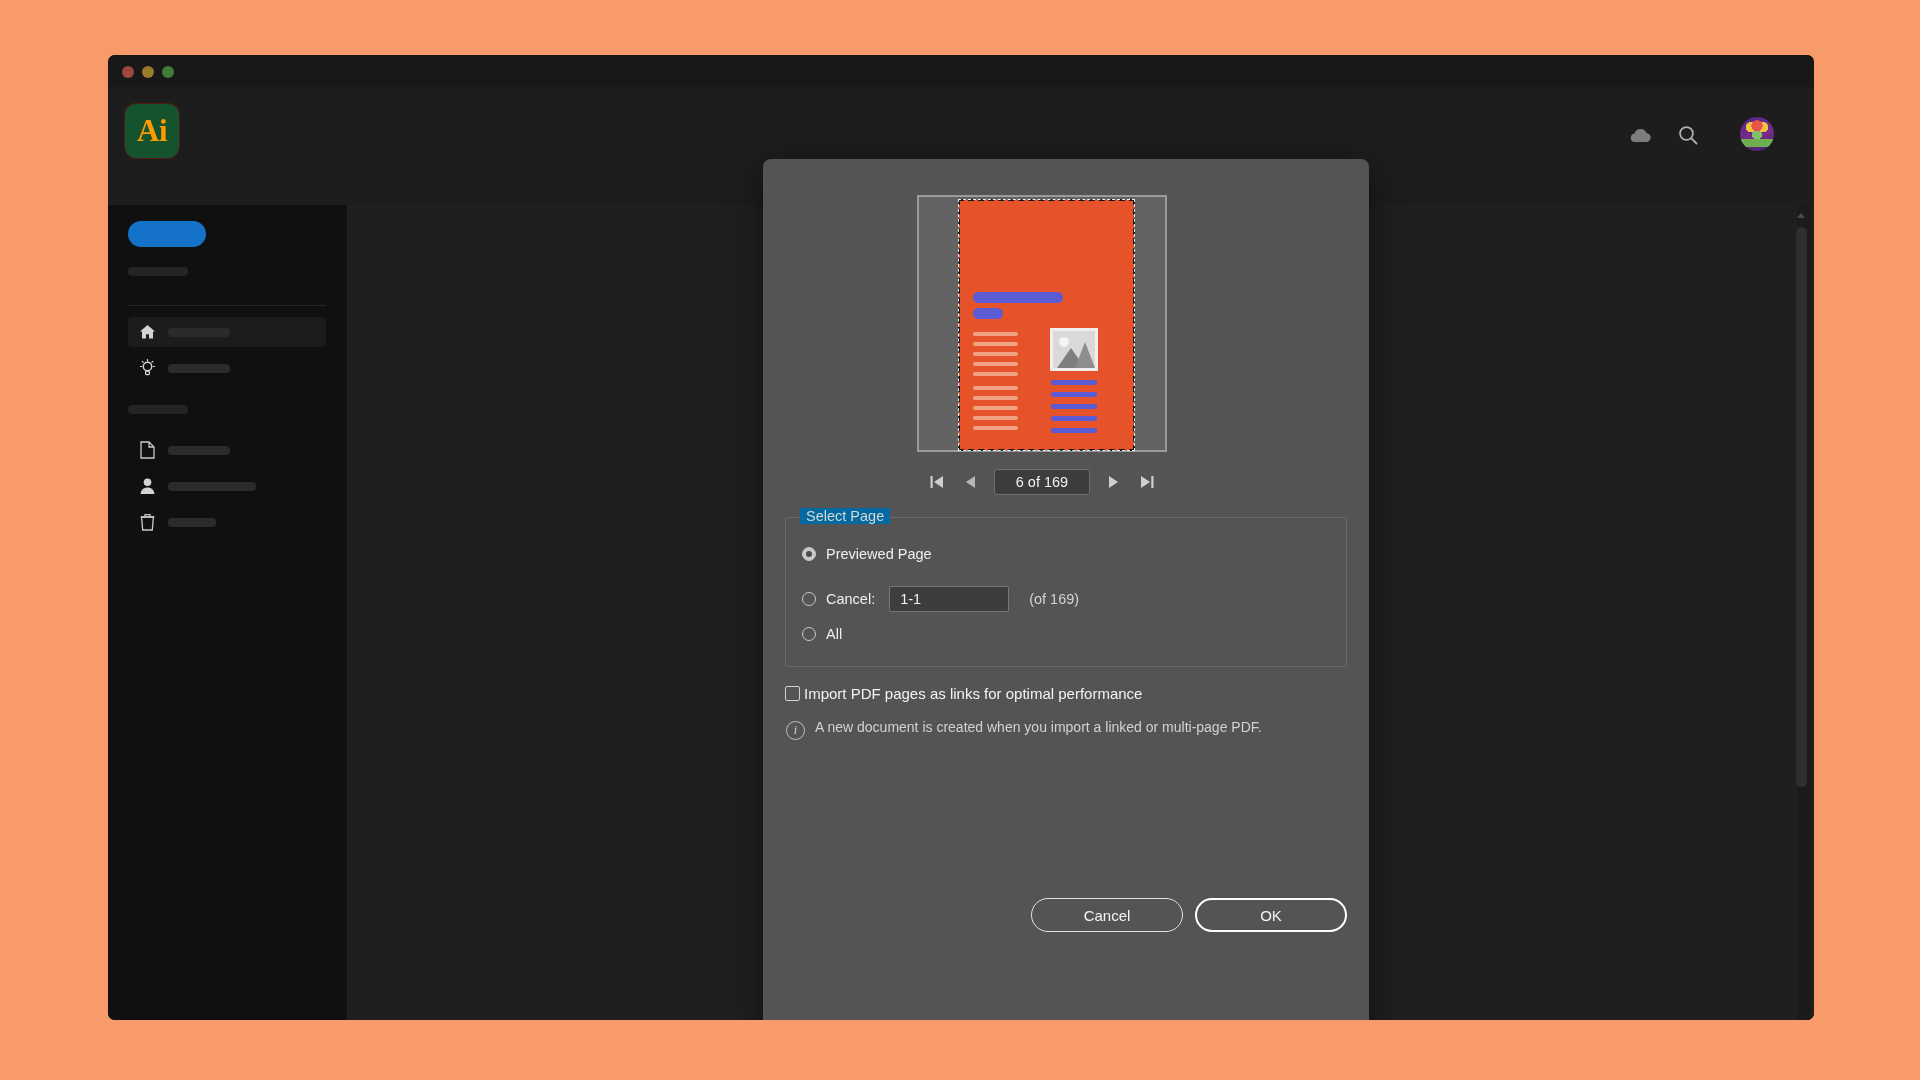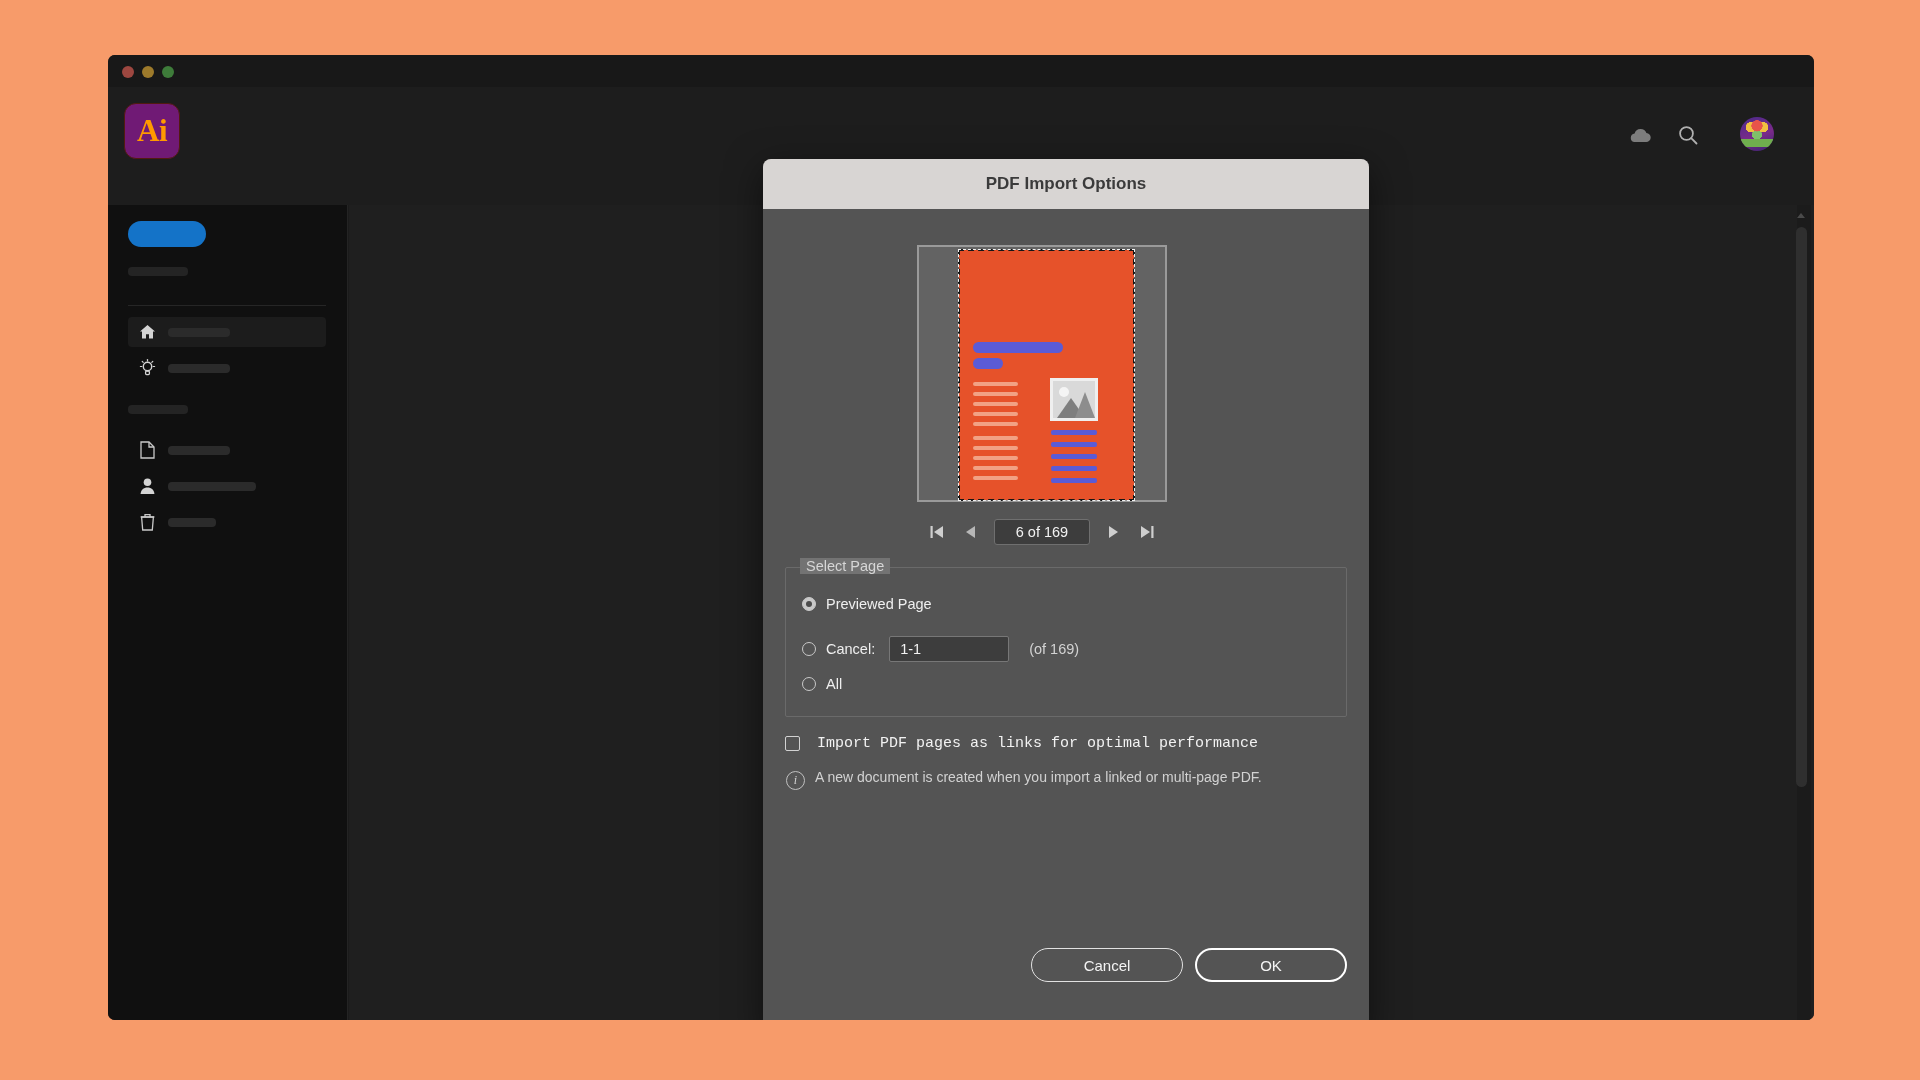--- a/index.html
+++ b/index.html
@@ -36,21 +36,21 @@
 
   
   #app-header {
     position: absolute; left: 0; top: 32px;
     width: 100%; height: 118px;
     background: #1d1d1d;
   }
   #ai-logo {
     position: absolute; left: 16px; top: 16px;
     width: 56px; height: 56px;
-    background: #701a75;
+    background: #14532d;
     border: 1px solid #521a10;
     border-radius: 12px;
     color: #ff9a00;
     font-size: 31px; font-weight: bold;
     font-family: "Liberation Serif", serif;
     display: flex; align-items: center; justify-content: center;
     letter-spacing: -0.5px;
   }
   .header-icon {
     position: absolute; top: 34px;
@@ -241,21 +241,21 @@
   
   #select-page-group {
     position: absolute; left: 22px; top: 358px;
     width: 562px; height: 150px;
     border: 1px solid #6a6a6a;
     border-radius: 2px;
   }
   #select-page-legend {
     position: absolute; left: 14px; top: -10px;
     padding: 0 6px;
-    background: #737373;
+    background: #0369a1;
     color: #d6d6d6;
     font-size: 14.5px;
   }
   .radio-row {
     position: absolute; left: 16px;
     display: flex; align-items: center;
   }
   #row-previewed { top: 28px; }
   #row-range     { top: 68px; }
   #row-all       { top: 108px; }
@@ -296,22 +296,22 @@
     position: absolute; left: 22px; top: 526px;
     display: flex; align-items: center;
   }
   .checkbox {
     width: 15px; height: 15px;
     border: 1.5px solid #d2d2d2;
     border-radius: 2px;
     background: transparent; flex: none;
   }
   #links-checkbox-label {
-    margin-left: 17px;
-    color: #f2f2f2; font-size: 15px; font-family: Liberation Mono, monospace;
+    margin-left: 4px;
+    color: #f2f2f2; font-size: 15px;
   }
 
   
   #info-icon {
     position: absolute; left: 23px; top: 562px;
     width: 19px; height: 19px;
     border: 1.4px solid #c0c0c0;
     border-radius: 50%;
     color: #d4d4d4;
     font-size: 12px; font-style: italic;
@@ -446,23 +446,20 @@
         <svg width="10" height="7" viewBox="0 0 10 7">
             <path d="M5 1 9 6H1z" fill="#4a4a4a"></path>
           </svg>
       </div>
       <div id="scrollbar-thumb"></div>
     </div>
   </div>
 
   <div id="pdf-dialog">
 
-    <div id="dialog-titlebar">
-      <span id="dialog-title">PDF Import Options</span>
-    </div>
 
     <div id="dialog-body">
 
       <div id="preview-wrap">
         <div id="preview-page">
           <div class="pv-title" id="pv-title-1"></div>
           <div class="pv-title" id="pv-title-2"></div>
 
           <div class="pv-line" style="top:132px"></div>
           <div class="pv-line" style="top:142px"></div>

